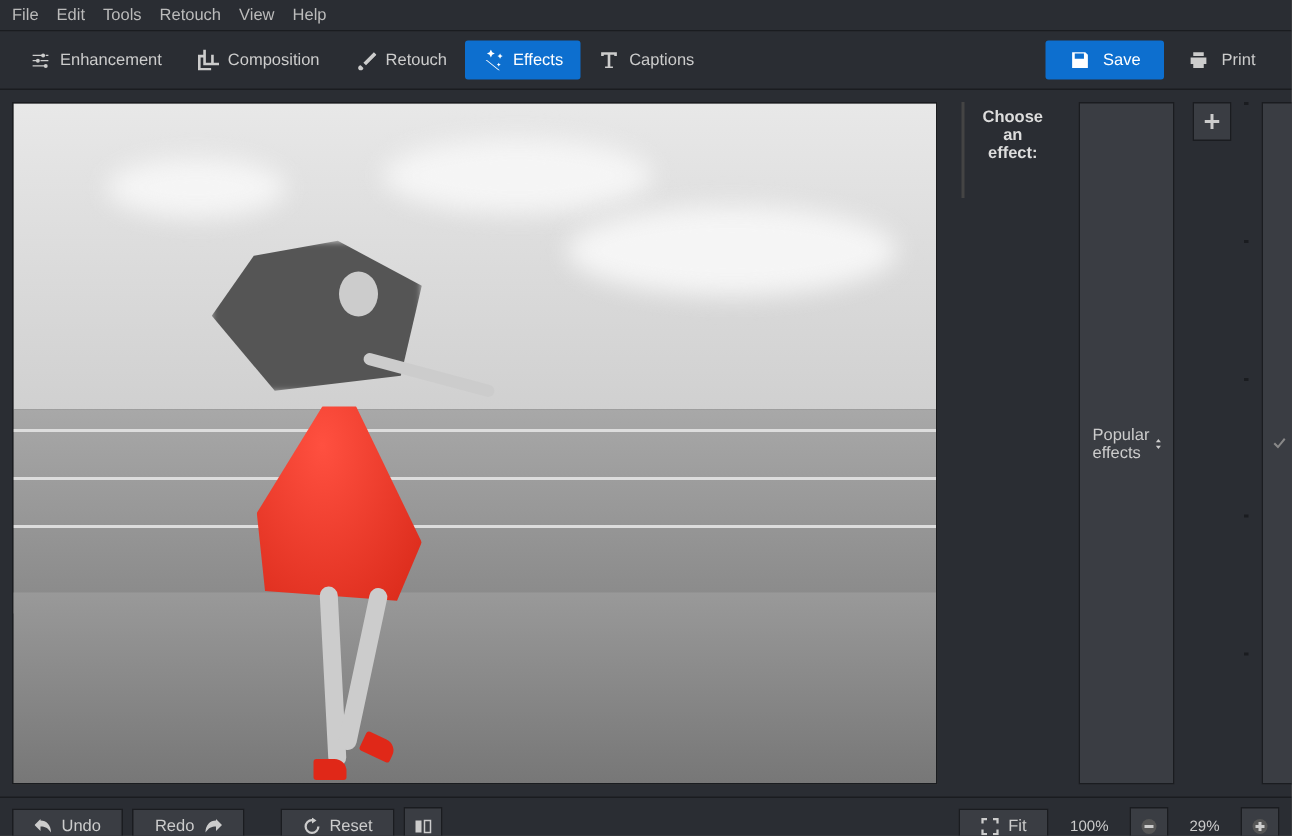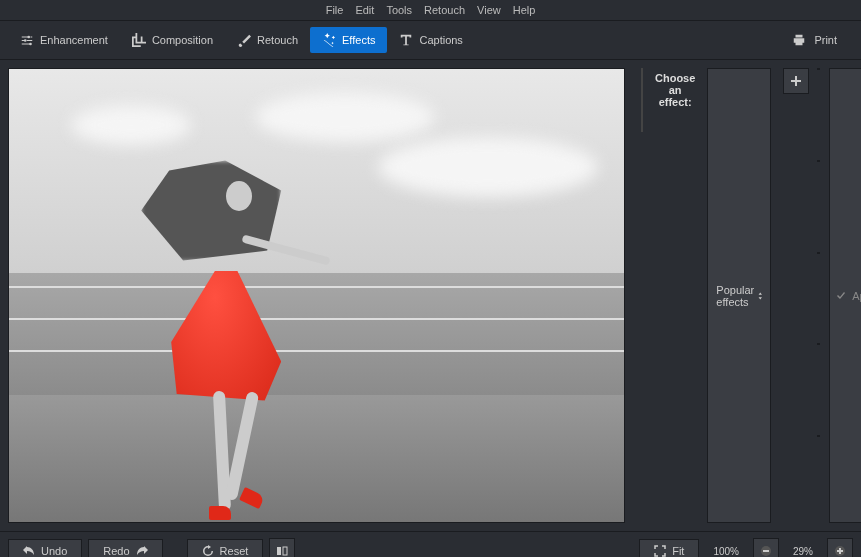--- a/index.html
+++ b/index.html
@@ -1,36 +1,36 @@
 <!DOCTYPE html>
 <html><head>
 <meta charset="utf-8">
 <style>
 * { margin: 0; padding: 0; box-sizing: border-box; font-family: Arial, sans-serif; }
 body { background: #2a2d33; color: #ccc; width: 861px; height: 557px; overflow: hidden; font-size: 11px; }
 
-.menubar { display: flex; gap: 12px; padding: 4px 8px; background: #2a2d33; border-bottom: 1px solid #1a1c20; justify-content: center; }
+.menubar { display: flex; gap: 12px; padding: 4px 8px; background: #2a2d33; border-bottom: 1px solid #1a1c20; }
 .menubar span { color: #bbb; cursor: pointer; font-size: 11px; }
 
 .toolbar { display: flex; align-items: center; padding: 6px 8px; background: #2a2d33; border-bottom: 1px solid #1a1c20; }
 .tab { display: flex; align-items: center; gap: 6px; padding: 6px 12px; cursor: pointer; color: #ccc; font-size: 11px; border-radius: 2px; }
 .tab.active { background: #0d6fcf; color: #fff; }
 .tab svg, .action-btn svg { width: 14px; height: 14px; fill: currentColor; }
 .spacer { flex: 1; }
 .action-btn { display: flex; align-items: center; gap: 8px; padding: 6px 16px; cursor: pointer; color: #ccc; font-size: 11px; border-radius: 2px; }
 .action-btn.primary { background: #0d6fcf; color: #fff; }
 
 .main { display: flex; height: calc(100% - 52px - 34px); }
 .canvas-area { flex: 1; padding: 8px; }
 .canvas { width: 100%; height: 100%; background: #555; position: relative; overflow: hidden; border: 1px solid #1a1c20; }
 
 .sidebar { width: 228px; padding: 8px; display: flex; flex-direction: row; gap: 8px; }
 .histogram { height: 64px; background: linear-gradient(to bottom, #000 0%, #1a1c20 100%); border: 1px solid #444; position: relative; overflow: hidden; }
 .panel-title { text-align: center; font-weight: bold; font-size: 11px; color: #ddd; padding: 4px; }
-.dropdown-row { display: flex; gap: 12px; }
+.dropdown-row { display: flex; gap: 12px; margin-left: 12px; }
 .dropdown { flex: 1; background: #3a3d43; border: 1px solid #1a1c20; padding: 5px 8px; display: flex; justify-content: space-between; align-items: center; cursor: pointer; font-size: 11px; }
 .icon-btn { width: 26px; height: 26px; background: #3a3d43; border: 1px solid #1a1c20; display: flex; align-items: center; justify-content: center; cursor: pointer; }
 
 .effects-grid { display: grid; grid-template-columns: 1fr 1fr; gap: 4px; overflow-y: auto; flex: 1; padding-right: 4px; }
 .effects-grid::-webkit-scrollbar { width: 8px; }
 .effects-grid::-webkit-scrollbar-track { background: #2a2d33; }
 .effects-grid::-webkit-scrollbar-thumb { background: #555; border-radius: 4px; }
 .effect-thumb { position: relative; aspect-ratio: 4/3; cursor: pointer; overflow: hidden; border: 1px solid #1a1c20; }
 .effect-thumb .thumb-img { position: absolute; inset: 0; }
 .effect-thumb .label { position: absolute; bottom: 0; left: 0; right: 0; background: rgba(0,0,0,0.6); color: #fff; font-size: 9px; text-align: center; padding: 2px; white-space: nowrap; overflow: hidden; text-overflow: ellipsis; }
@@ -99,20 +99,26 @@
       </svg>
     <span>Effects</span>
   </div>
   <div class="tab">
     <svg viewBox="0 0 16 16">
         <path d="M2 2h12v3h-2V4H9v9h2v1H5v-1h2V4H4v1H2V2z"></path>
       </svg>
     <span>Captions</span>
   </div>
   <div class="spacer"></div>
+  <div class="action-btn primary">
+    <svg viewBox="0 0 16 16">
+        <path d="M2 2h10l2 2v10H2V2zm2 1v4h7V3H4zm1 7h6v3H5v-3z"></path>
+      </svg>
+    <span>Save</span>
+  </div>
   <div class="action-btn">
     <svg viewBox="0 0 16 16">
         <path d="M4 2h8v3H4V2zM2 6h12v5h-2v3H4v-3H2V6zm3 5h6v3H5v-3z"></path>
       </svg>
     <span>Print</span>
   </div>
 </div>
 
 <div class="main">
   <div class="canvas-area">

